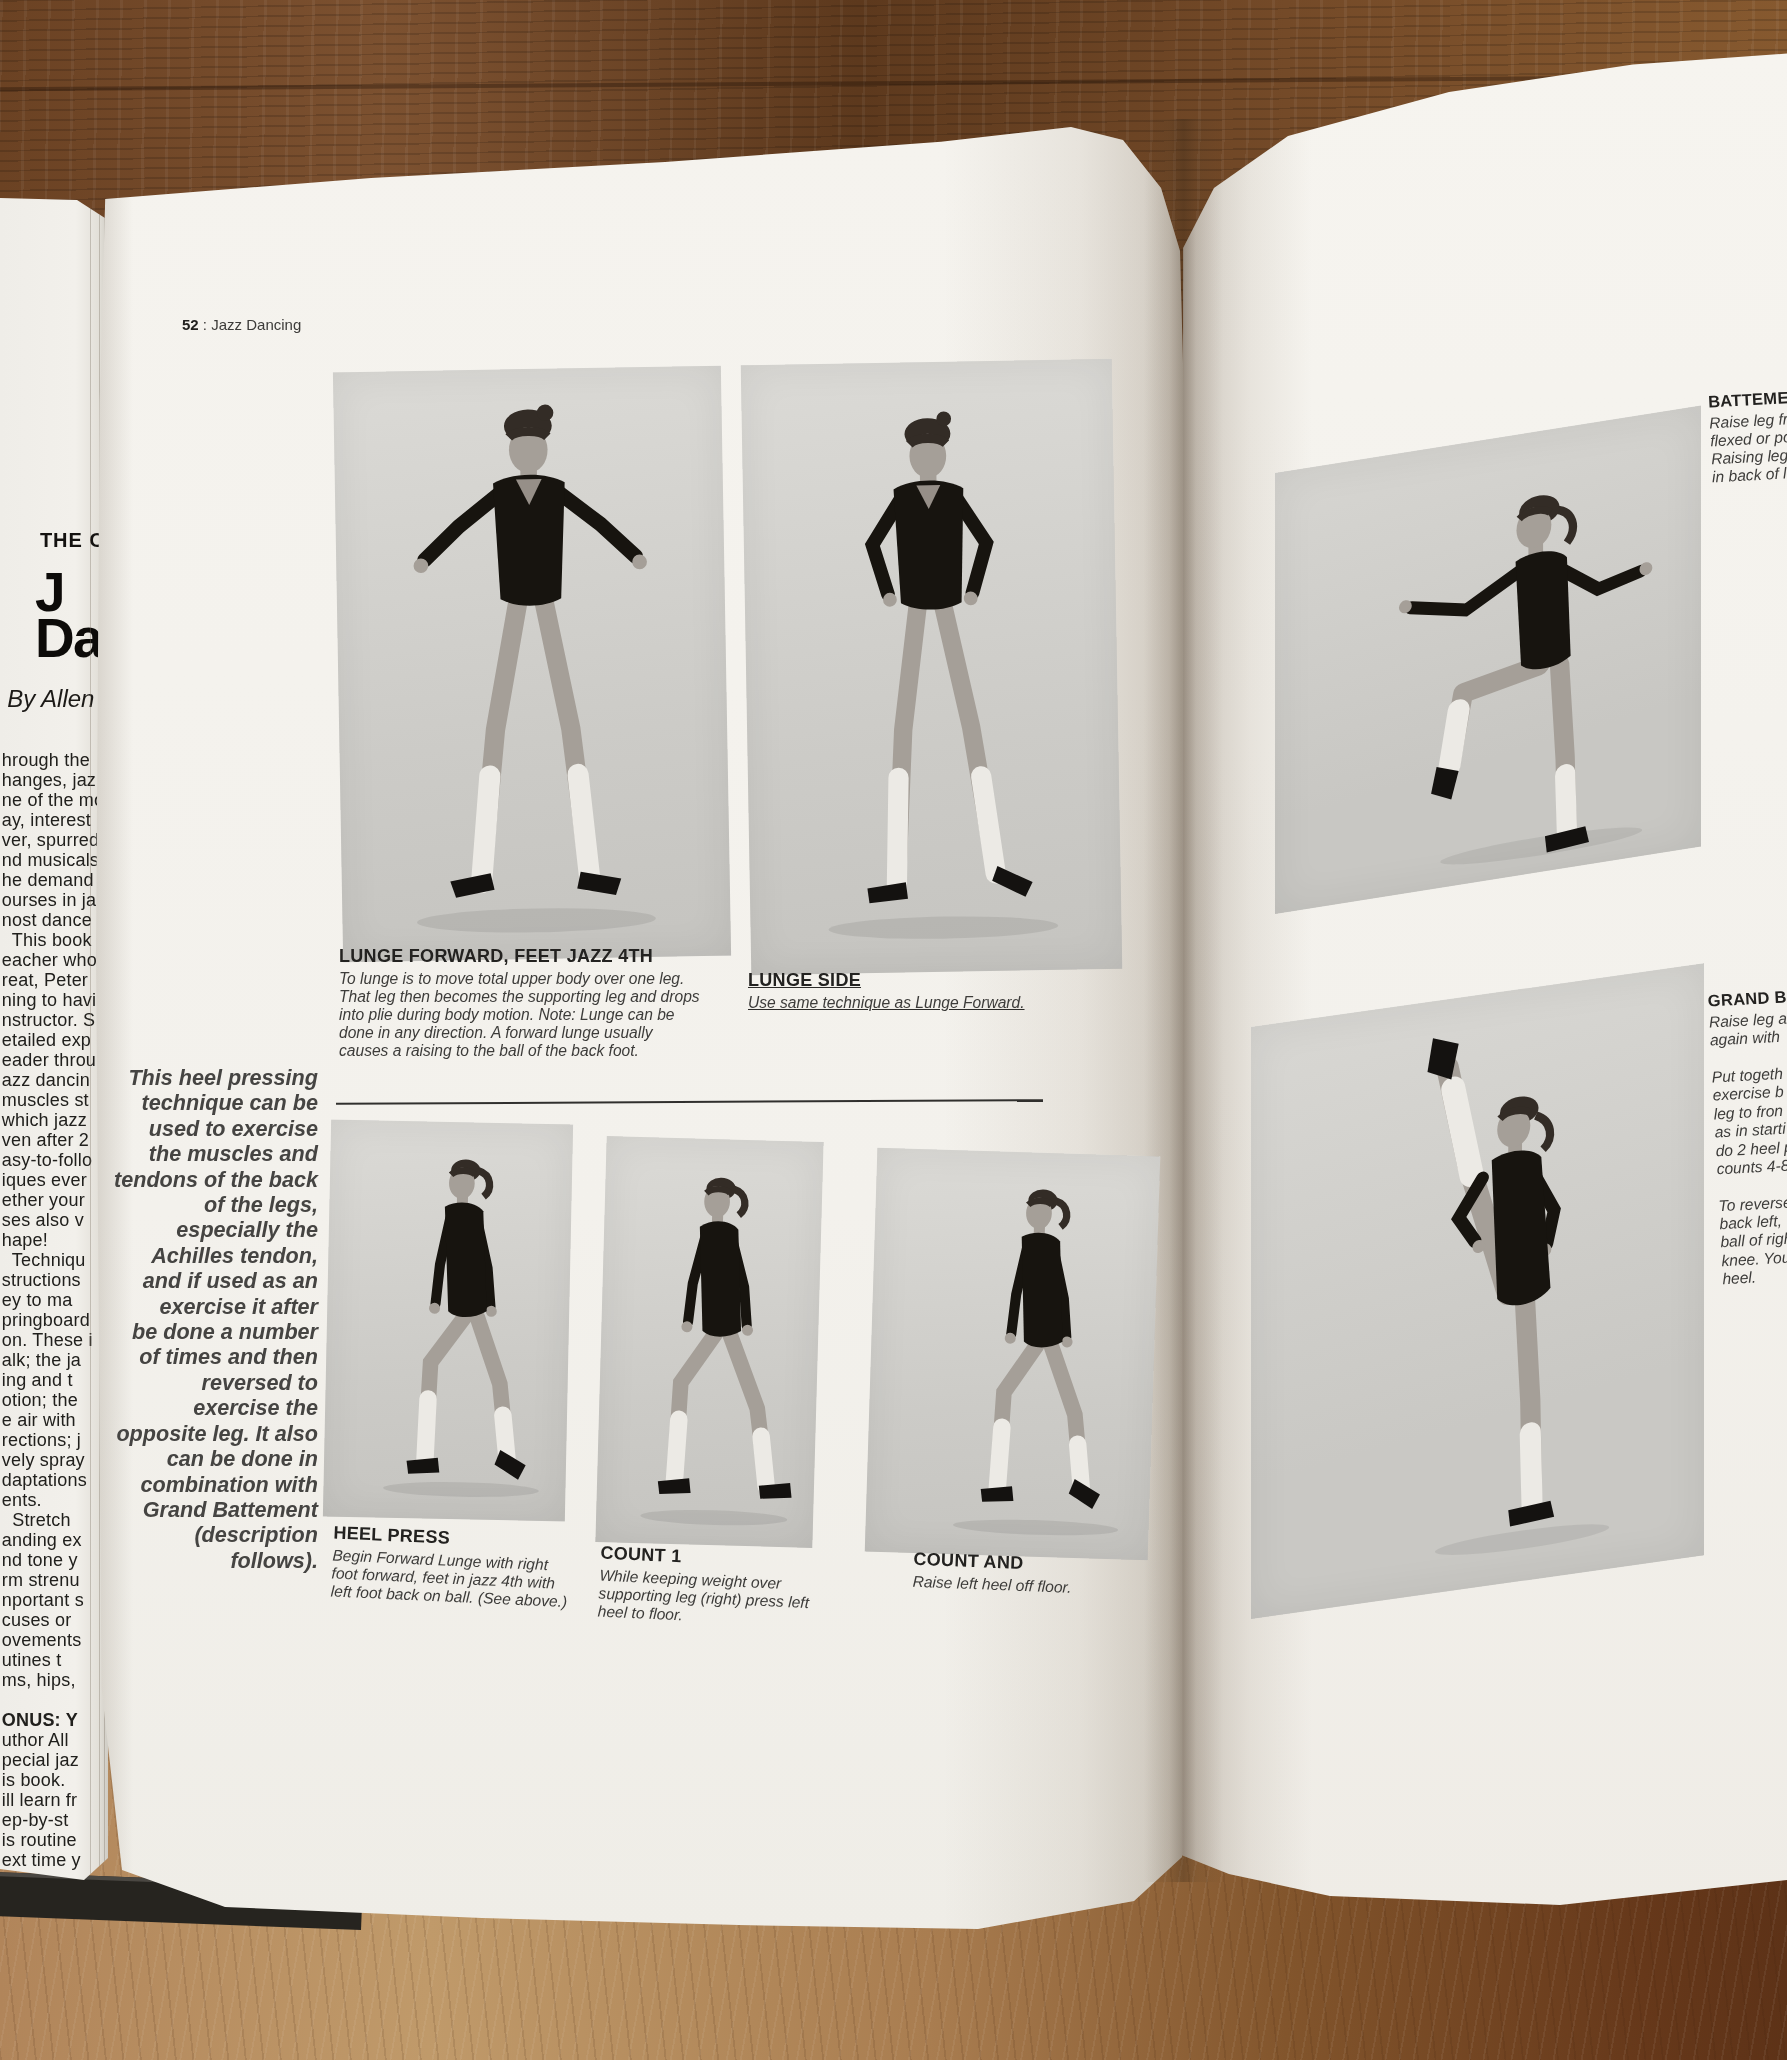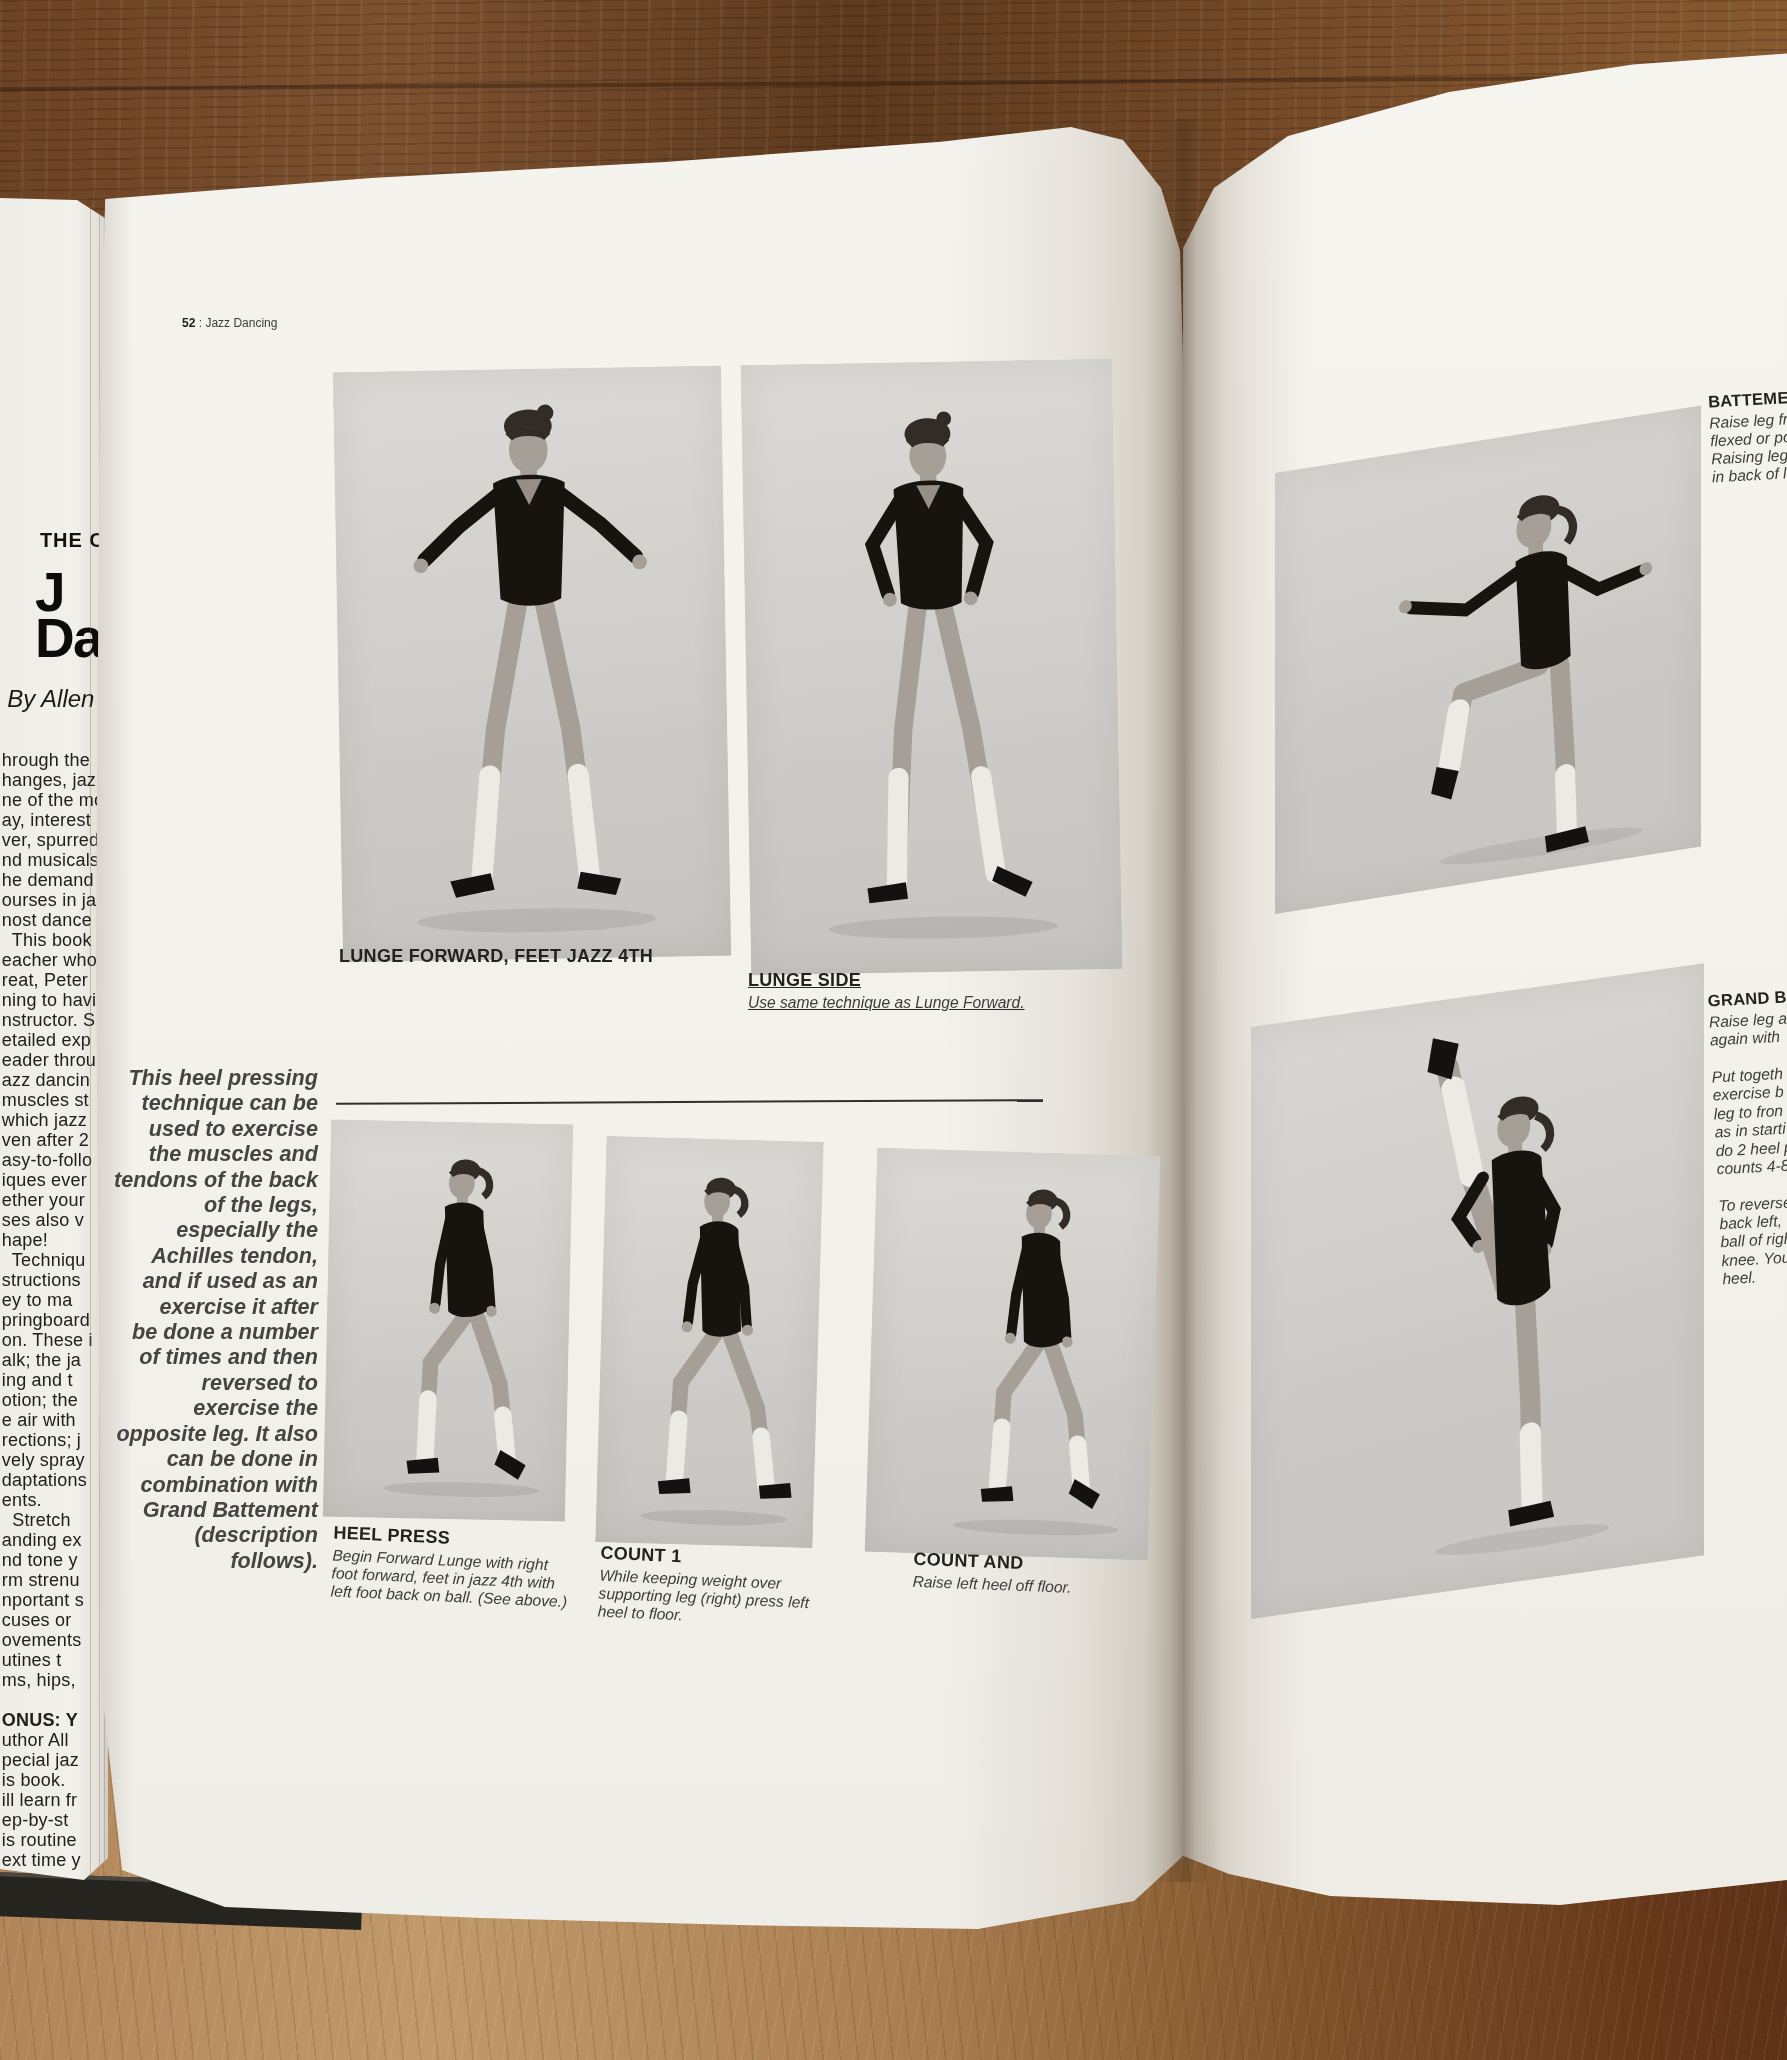--- a/index.html
+++ b/index.html
@@ -54,21 +54,21 @@
   .page-right{left:1174px;top:48px;width:613px;height:1870px;
       background:linear-gradient(180deg,#f6f4ef 0,#f3f1ec 55%,#efece6);
       clip-path:polygon(9.2px 200px,40px 140px,114px 88px,275px 44px,459px 16.5px,613px 5.5px,
         613px 1832px,386px 1857px,156px 1848px,55px 1826px,7.3px 1807px);}
   .page-right::before{content:"";position:absolute;left:0;top:0;width:138px;height:100%;
       background:linear-gradient(90deg, rgba(90,70,48,.30), rgba(110,90,65,.10) 55%, rgba(0,0,0,0));}
   .gutter-shadow{position:absolute;left:1144px;top:119px;width:79px;height:1763px;z-index:3;
       background:linear-gradient(90deg, rgba(0,0,0,0), rgba(80,60,38,.16) 32%, rgba(62,44,26,.34) 50%, rgba(80,60,38,.14) 66%, rgba(0,0,0,0));}
 
   
-  .runhead{position:absolute;left:182px;top:316px;font-size:12px;color:#3c3b39;z-index:4;}
+  .runhead{position:absolute;left:182px;top:316px;font-size:15px;color:#3c3b39;z-index:4;}
   .runhead b{color:#22211f;}
   .photo{position:absolute;z-index:4;box-shadow:inset 0 0 42px rgba(0,0,0,.07);
       background:linear-gradient(175deg,#dbdad6,#cccbc7 62%,#c5c4c0);overflow:hidden;}
   .photo svg{position:absolute;left:0;top:0;width:100%;height:100%;}
   .photo-a{left:338px;top:369px;width:388px;height:590px;transform:rotate(-1deg);}
   .photo-b{left:746px;top:362px;width:371px;height:610px;transform:rotate(-1deg);}
   .photo-p3{left:327px;top:1122px;width:242px;height:397px;transform:rotate(1.2deg);}
   .photo-p4{left:601px;top:1139px;width:217px;height:406px;transform:rotate(1.6deg);}
   .photo-p5{left:871px;top:1152px;width:283px;height:404px;transform:rotate(1.8deg);}
   .photo-c{left:1275px;top:473px;width:426px;height:441px;transform:skewY(-9deg);
@@ -214,20 +214,21 @@
       <path d="M189,134 L215,134 L202,160 Z" fill="#968f88"></path>
       <ellipse cx="202" cy="78" rx="25" ry="17" fill="#332c26"></ellipse>
         <circle cx="220" cy="62" r="8" fill="#332c26"></circle>
       <ellipse cx="202" cy="102" rx="20" ry="24" fill="#a59f98"></ellipse>
       <path d="M182,89 C190,81 214,81 222,89" stroke="#332c26" stroke-width="10" fill="none"></path>
     </svg>
   </div>
 
   <div class="cap cap-a">
     <div class="cap-title">LUNGE FORWARD, FEET JAZZ 4TH</div>
+    <div class="cap-text">To lunge is to move total upper body over one leg. That leg then becomes the supporting leg and drops into plie during body motion. Note: Lunge can be done in any direction. A forward lunge usually causes a raising to the ball of the back foot.</div>
   </div>
   <div class="cap cap-b">
     <div class="cap-title">LUNGE SIDE</div>
     <div class="cap-text">Use same technique as Lunge Forward.</div>
   </div>
 
   <div class="divider"></div>
 
   <div class="note">
       <div class="ln">This heel pressing</div>

